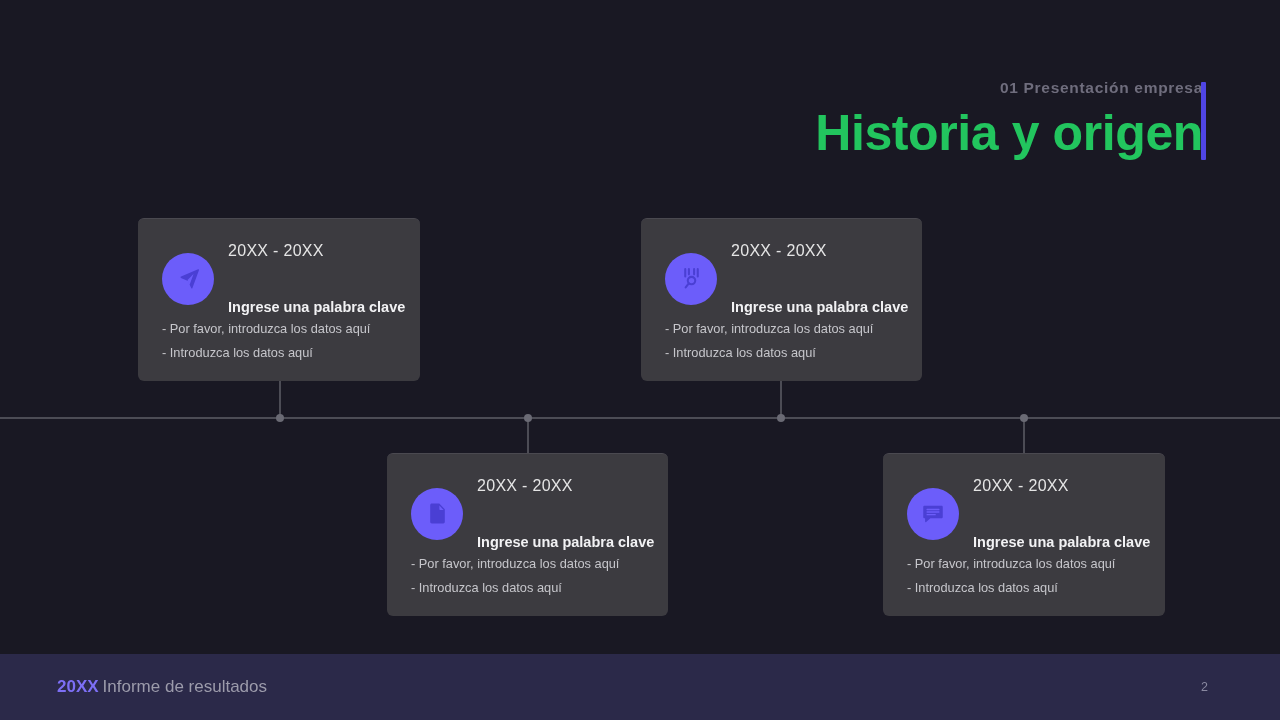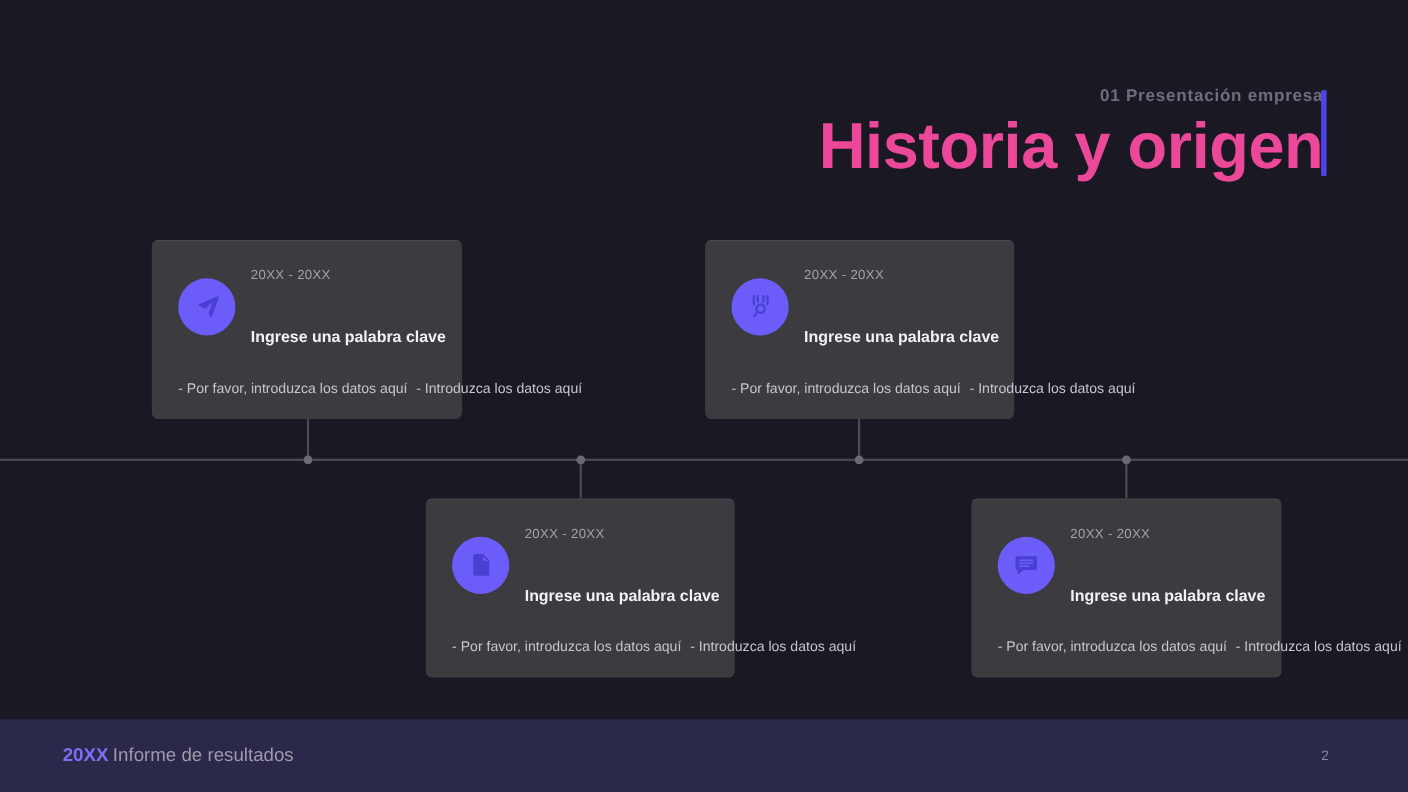--- a/index.html
+++ b/index.html
@@ -15,21 +15,21 @@
   .header { position:absolute; top:78px; right:0; width:100%; height:100px; }
   .header-inner {
     position:absolute; right:77px; top:0;
     text-align:right;
   }
   .eyebrow {
     font-size:15.5px; font-weight:bold; letter-spacing:0.7px;
     color:#6f6d7d; line-height:20px; white-space:nowrap;
   }
   .slide-title {
-    font-size:59px; font-weight:bold; color:#ec4899;
+    font-size:50px; font-weight:bold; color:#22c55e;
     letter-spacing:-0.4px; line-height:58px; margin-top:6px; white-space:nowrap;
   }
   .title-accent {
     position:absolute; left:1201px; top:82px;
     width:5px; height:78px; background:#4f45e4; border-radius:1px;
   }
 
   
   .timeline-axis {
     position:absolute; left:0; top:417px; width:1280px; height:2px;
@@ -51,28 +51,28 @@
   }
   .card-head { display:flex; align-items:center; gap:14px; }
   .icon-circle {
     width:52px; height:52px; min-width:52px; border-radius:50%;
     background:#6c5dfa;
     display:flex; align-items:center; justify-content:center;
   }
   .icon-circle svg { display:block; }
   .head-text { display:flex; flex-direction:column; gap:3px; padding-top:2px; }
   .card-date {
-    font-size:12px; color:#a3a3a3; letter-spacing:0.3px; line-height:15px;
+    font-size:16px; color:#e5e5e5; letter-spacing:0.3px; line-height:15px;
   }
   .card-title {
     font-size:14.5px; font-weight:bold; color:#f2f2f4; line-height:18px;
     white-space:nowrap;
     margin-top:37px;
   }
-  .card-body { margin-top:29px; display:flex; flex-direction:row; gap:8px; }
+  .card-body { margin-top:5px; display:flex; flex-direction:column; gap:8px; }
   .card-line { font-size:12.8px; color:#c6c6cb; line-height:16px; white-space:nowrap; }
 
   
   .footer {
     position:absolute; left:0; bottom:0; width:1280px; height:66px;
     background:#2b2949;
   }
   .footer-left {
     position:absolute; left:57px; top:50%; transform:translateY(-50%);
     font-size:17px; line-height:16px; white-space:nowrap;

